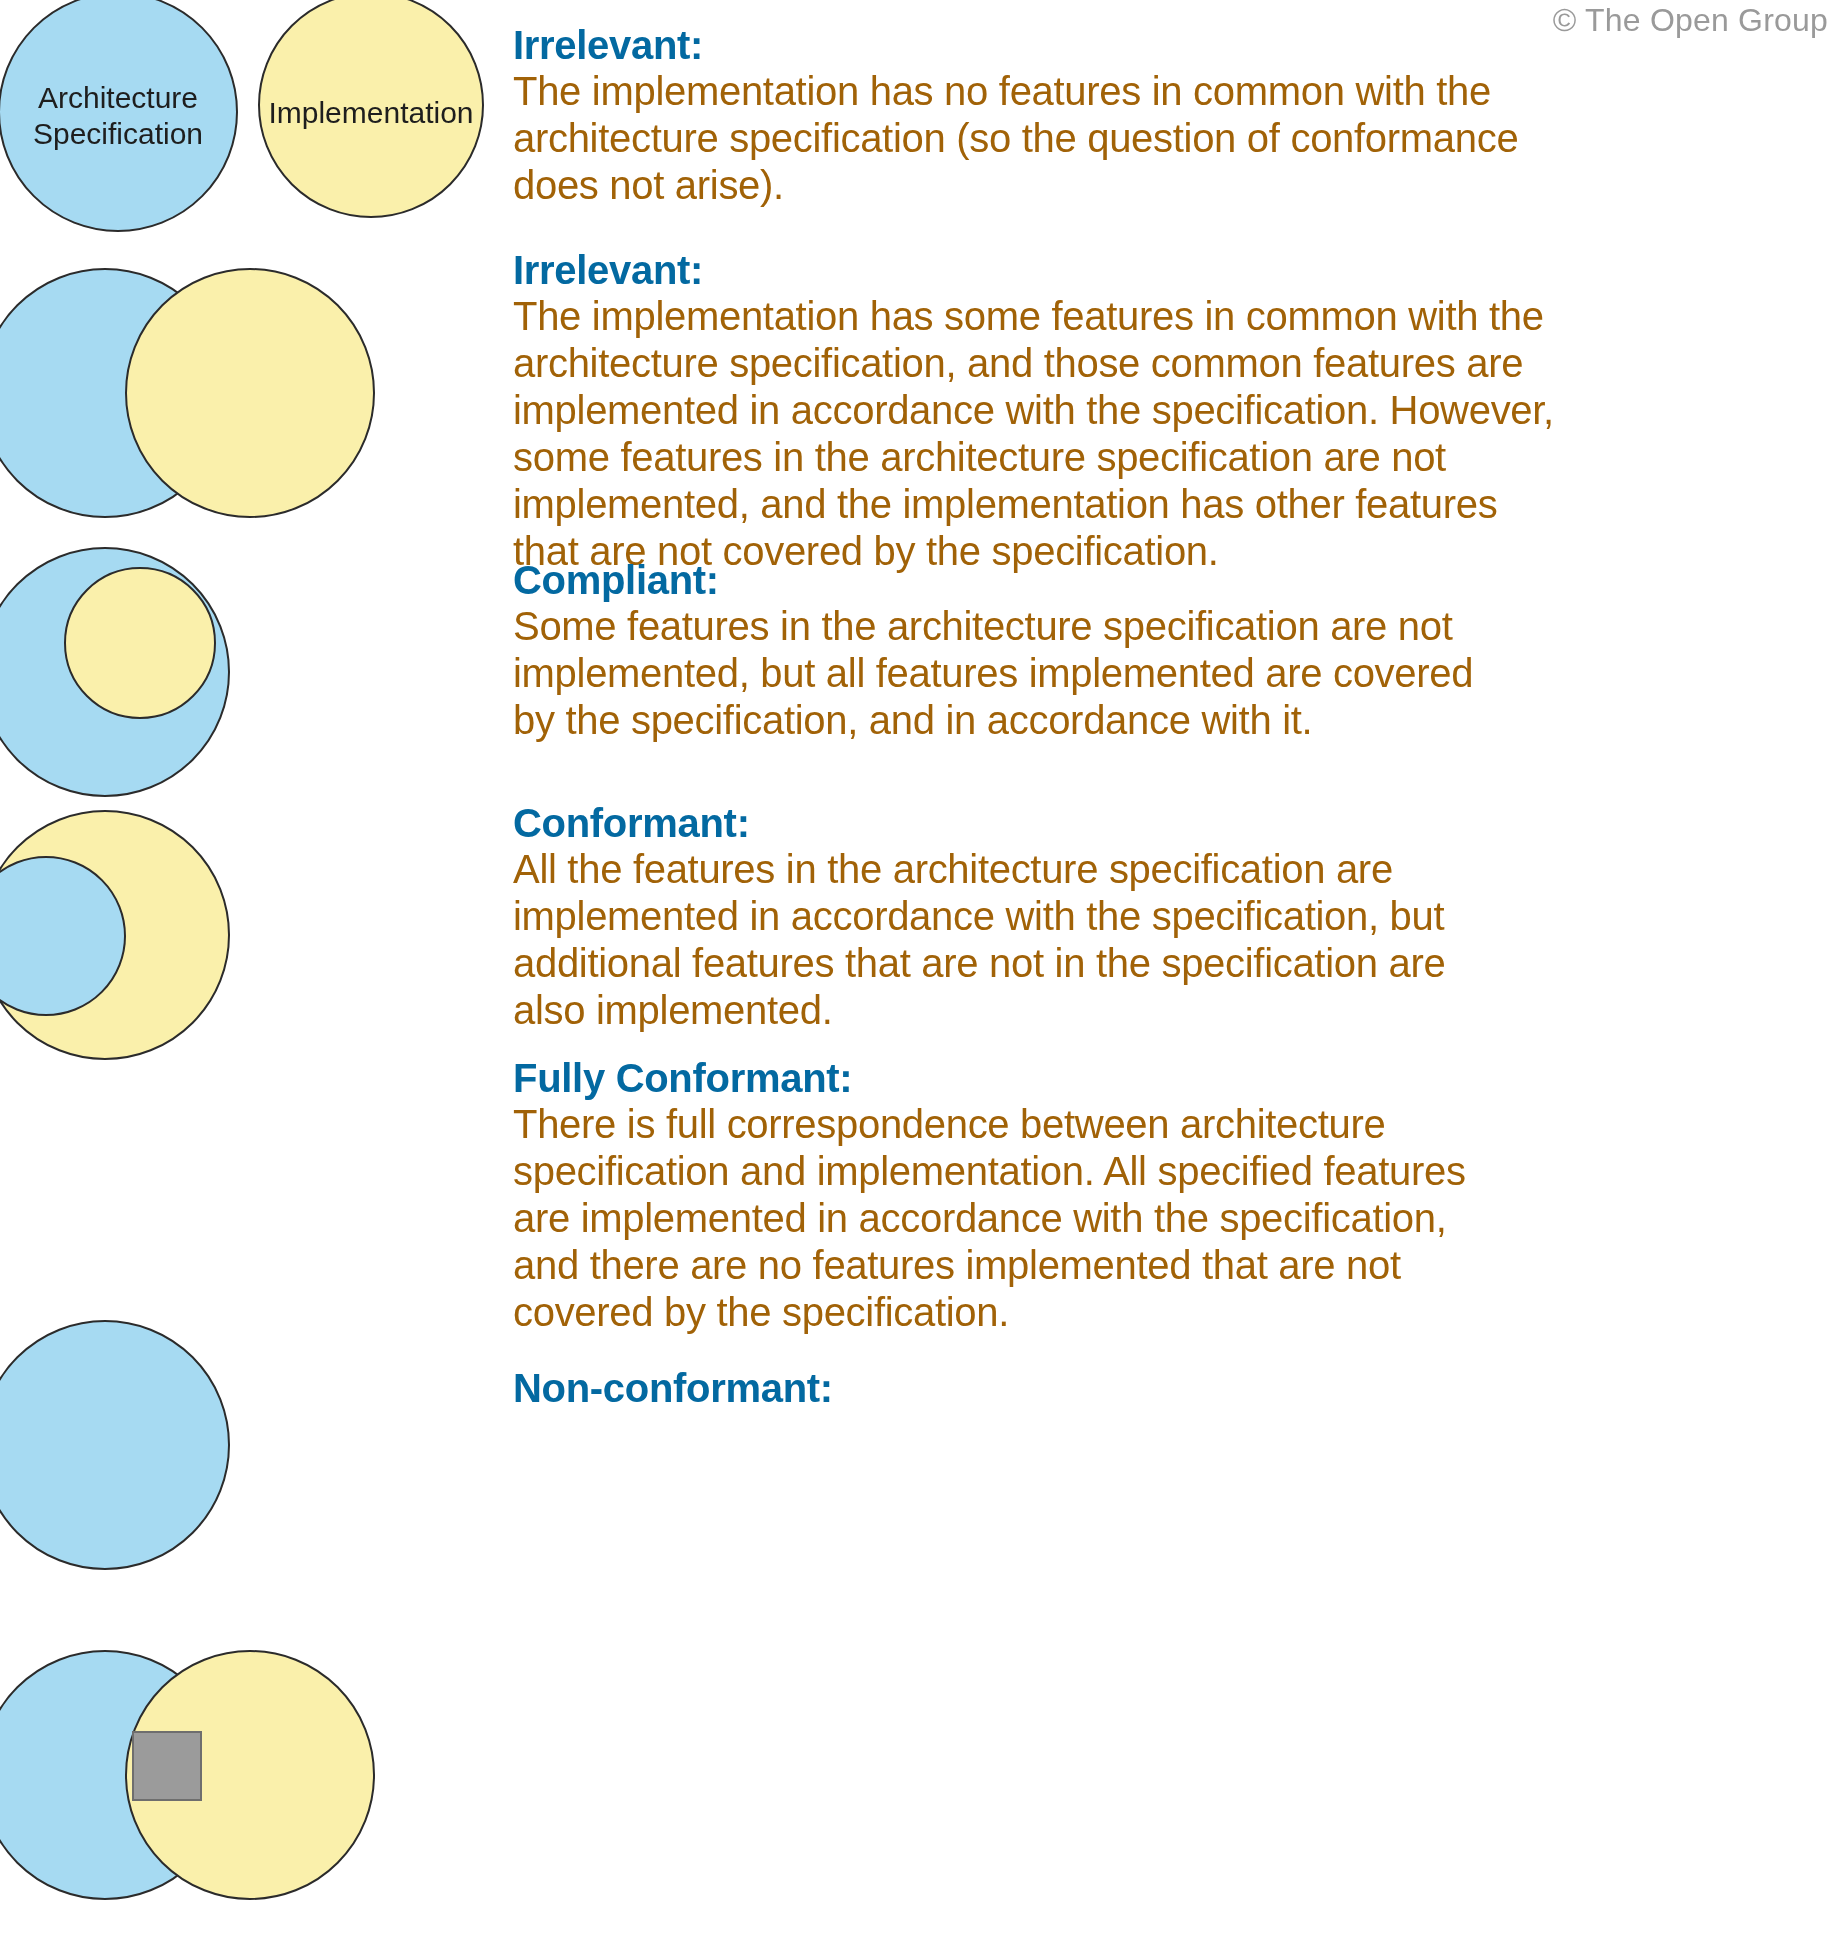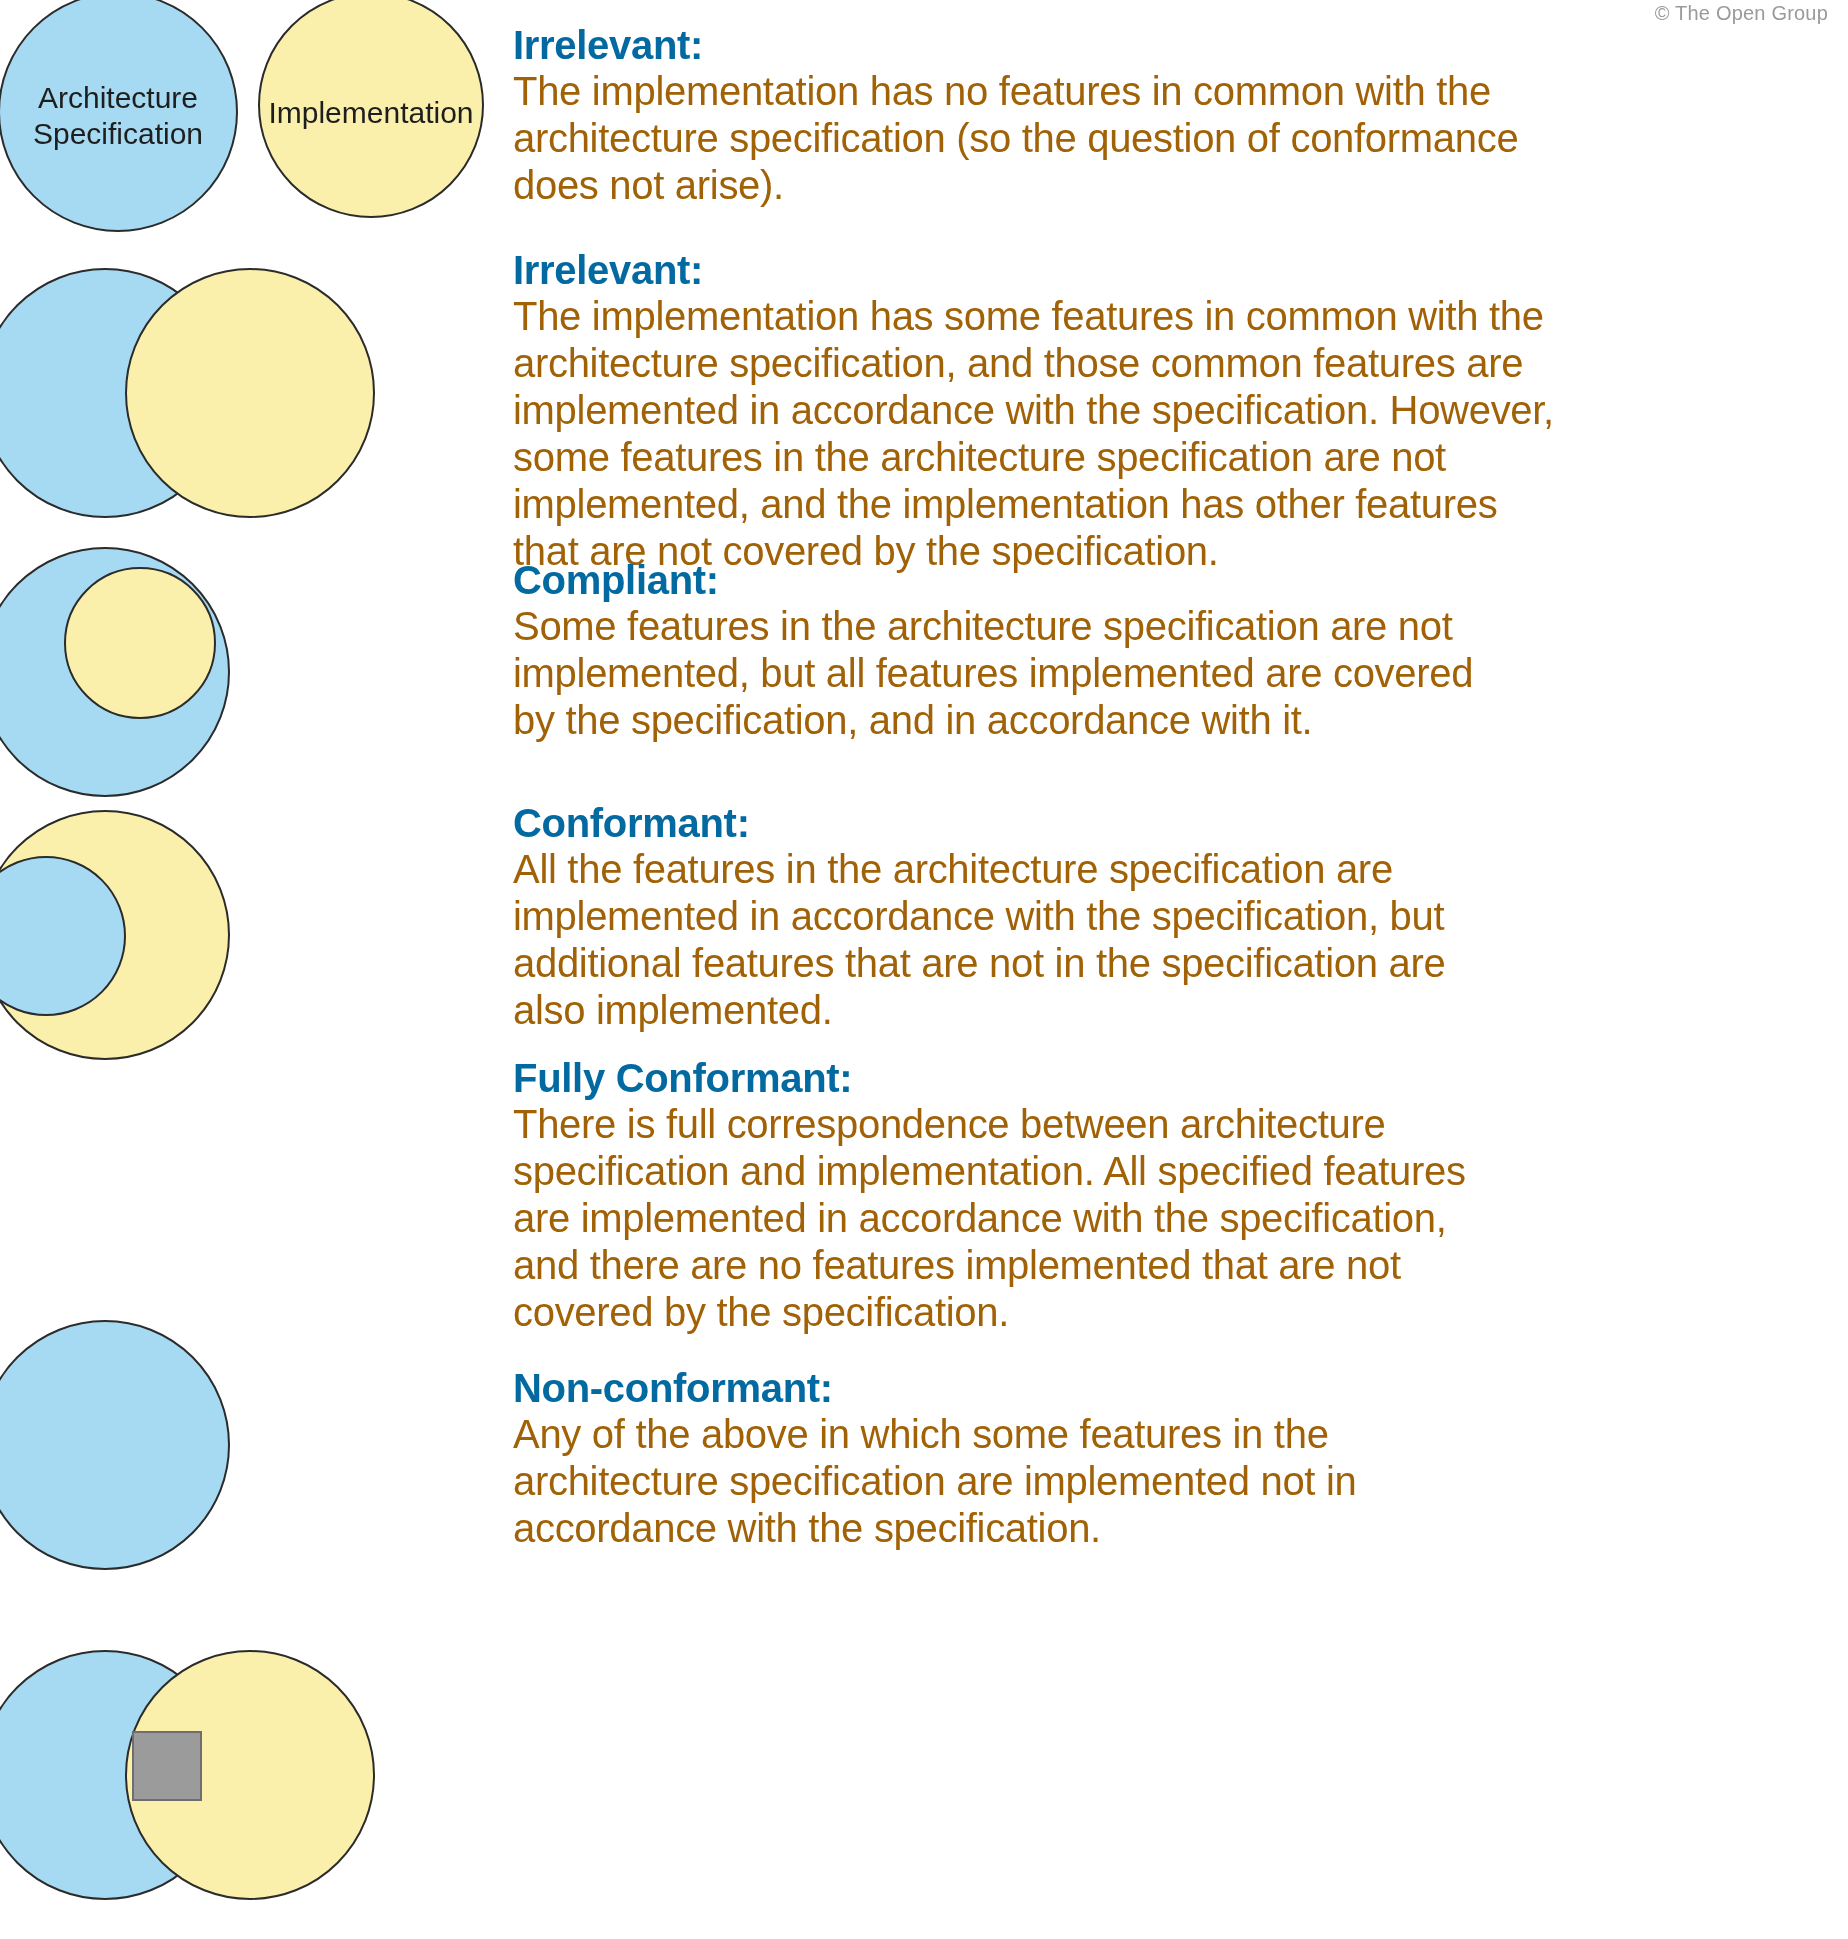--- a/index.html
+++ b/index.html
@@ -14,21 +14,21 @@
     font-family: "Liberation Sans", "DejaVu Sans", sans-serif;
     overflow: hidden;
   }
 
   
   #copyright {
     position: absolute;
     top: 2px;
     right: 20px;
     color: #9a9a9a;
-    font-size: 20px;
+    font-size: 32px;
     font-weight: 500;
     letter-spacing: 0.2px;
     white-space: nowrap;
   }
 
   
   #diagram-column {
     position: absolute;
     left: 8px;
     top: 0;
@@ -174,18 +174,15 @@
     <div class="entry-title">Fully Conformant:</div>
     <div class="entry-body">There is full correspondence between architecture
 specification and implementation. All specified features
 are implemented in accordance with the specification,
 and there are no features implemented that are not
 covered by the specification.</div>
   </div>
 
   <div class="entry" style="top:1365px;">
     <div class="entry-title">Non-conformant:</div>
-    <div class="entry-body">Any of the above in which some features in the
-architecture specification are implemented not in
-accordance with the specification.</div>
   </div>
 
 </div>
 
 </body></html>

